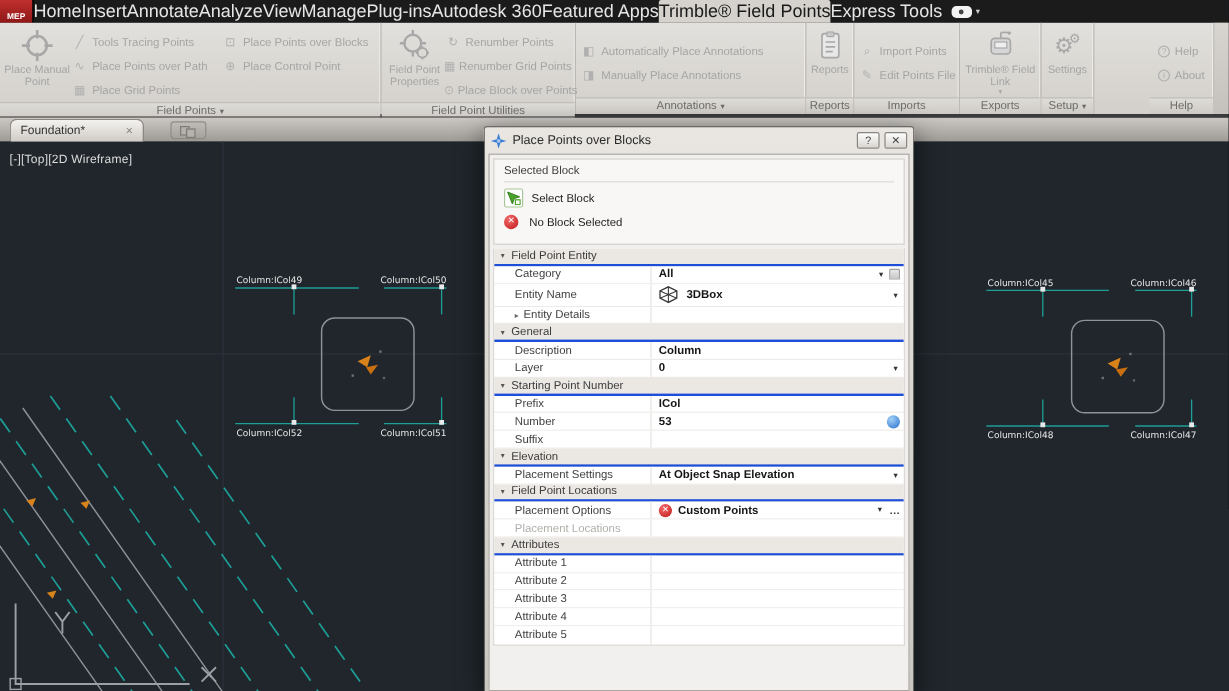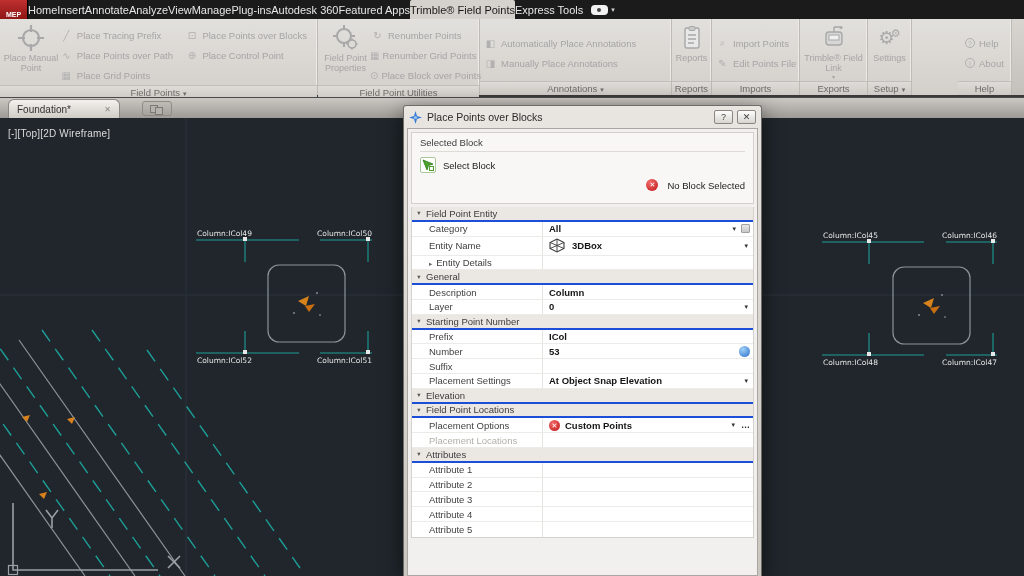--- a/index.html
+++ b/index.html
@@ -6,21 +6,21 @@
   html,body { width:1024px; height:576px; overflow:hidden; background:#000;
               font-family:"Liberation Sans","DejaVu Sans",sans-serif; }
   #root { position:relative; width:1024px; height:576px; overflow:hidden; background:#20262c; }
 
   
   .tabrow { position:absolute; left:0; top:0; width:1024px; height:19px; background:#1b1b1b;
             display:flex; align-items:stretch; }
   .applogo { width:28px; height:19px; background:linear-gradient(#c03030,#8f1616); color:#fff;
              font-size:7px; font-weight:bold; display:flex; align-items:flex-end; justify-content:center;
              padding-bottom:1px; border-right:1px solid #000; }
-  .rtab { color:#e6e6e6; font-size:11px; padding:0 0; display:flex; align-items:center; white-space:nowrap; }
+  .rtab { color:#e6e6e6; font-size:15px; padding:0 0; display:flex; align-items:center; white-space:nowrap; }
   .rtab.active { background:#d5d2cd; color:#1a1a1a; border-radius:2px 2px 0 0; }
   .ribbon-toggle { display:flex; align-items:center; margin-left:8px; }
   .pill { width:17px; height:10px; background:#f2f2f2; border-radius:4px; position:relative; }
   .pill::after { content:""; position:absolute; left:6px; top:3px; width:4px; height:4px; background:#444; border-radius:50%; }
   .toggle-caret { color:#cfcfcf; font-size:7px; margin-left:3px; }
 
   
   .ribbon { position:absolute; left:0; top:19px; width:1024px; height:78px;
             background:linear-gradient(#e2e0dc,#d3d0cb); display:flex; border-bottom:2px solid #3a3a3a; }
   .panel { position:relative; display:flex; flex-direction:column; border-right:1px solid #bdbab5;
@@ -68,21 +68,21 @@
           line-height:13px; }
   .tbtn.first { margin-left:auto; }
   .dinner { position:absolute; left:3px; right:3px; top:22px; bottom:0;
             background:#f2f0ee; border:1px solid #a9a6a1; }
 
   .sblock { margin:3px; background:#f8f7f5; border:1px solid #d4d1cc; height:72px; padding:4px 8px; }
   .sblock .shead { font-size:9.5px; color:#3c3c3c; border-bottom:1px solid #dedbd6; padding-bottom:3px; }
   .sbtn { display:flex; align-items:center; margin-top:5px; font-size:9.5px; color:#222; }
   .sbtn .sbico { width:16px; height:16px; background:#fff; border:1px solid #a9c79a; border-radius:2px;
                  margin-right:7px; display:flex; align-items:center; justify-content:center; }
-  .noblock { display:flex; align-items:center; margin-top:6px; font-size:9.5px; color:#222;justify-content:flex-end; }
+  .noblock { display:flex; align-items:center; margin-top:6px; font-size:9.5px; color:#222; }
   .errdot { width:12px; height:12px; border-radius:50%; background:radial-gradient(circle at 35% 30%,#f26a6a,#c01818);
             color:#fff; font-size:7px; font-weight:bold; text-align:center; line-height:12px; margin-right:9px; }
 
   .grid { margin:0 3px; background:#fff; border:1px solid #d4d1cc; border-top:none; }
   .grow { height:14.8px; display:flex; align-items:center; font-size:9.5px;
           border-bottom:1px solid #edebe8; background:#fff; }
   .grow.tall { height:19px; }
   .grow.section { background:#ebe8e3; border-bottom:2px solid #1d4ed8; }
   .sarrow { width:14px; text-align:center; font-size:6.5px; color:#555; }
   .slabel { color:#3c3c3c; }
@@ -132,21 +132,21 @@
             <svg width="26" height="26" viewBox="0 0 26 26">
               <circle cx="13" cy="13" r="8" fill="none" stroke="#a8a8a8" stroke-width="2.2"></circle>
               <path d="M13 0 V7 M13 19 V26 M0 13 H7 M19 13 H26" stroke="#a8a8a8" stroke-width="2.2"></path>
             </svg>
           </span>
           <span>Place Manual Point</span>
         </div>
         <div class="scol" style="width:126px;">
           <div class="sitem">
             <span class="gi">╱</span>
-            <span>Place Tracing Prefix</span>
+            <span>Tools Tracing Points</span>
           </div>
           <div class="sitem">
             <span class="gi">∿</span>
             <span>Place Points over Path</span>
           </div>
           <div class="sitem">
             <span class="gi">▦</span>
             <span>Place Grid Points</span>
           </div>
         </div>
@@ -522,31 +522,31 @@
           </span>
         </div>
 
         <div class="grow">
           <span class="rlabel">Suffix</span>
           <span class="rvalue">
             <span></span>
           </span>
         </div>
 
-        <div class="grow">
-          <span class="rlabel">Placement Settings</span>
-          <span class="rvalue">
-            <span>At Object Snap Elevation</span>
-            <span class="dcaret">▾</span>
-          </span>
-        </div>
-
         <div class="grow section">
           <span class="sarrow">▾</span>
           <span class="slabel">Elevation</span>
+        </div>
+
+        <div class="grow">
+          <span class="rlabel">Placement Settings</span>
+          <span class="rvalue">
+            <span>At Object Snap Elevation</span>
+            <span class="dcaret">▾</span>
+          </span>
         </div>
 
         <div class="grow section">
           <span class="sarrow">▾</span>
           <span class="slabel">Field Point Locations</span>
         </div>
 
         <div class="grow">
           <span class="rlabel">Placement Options</span>
           <span class="rvalue">

